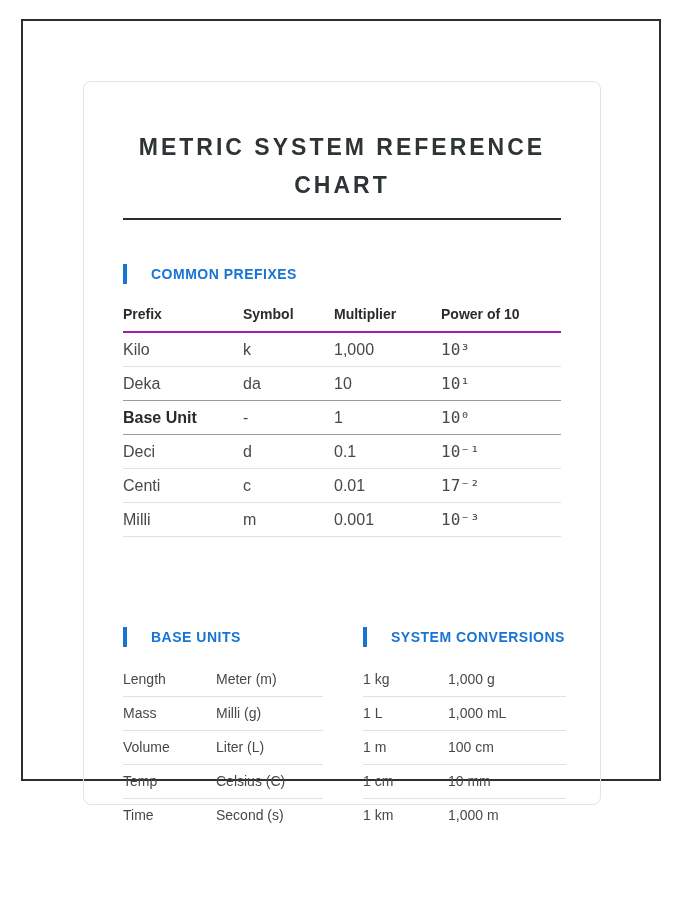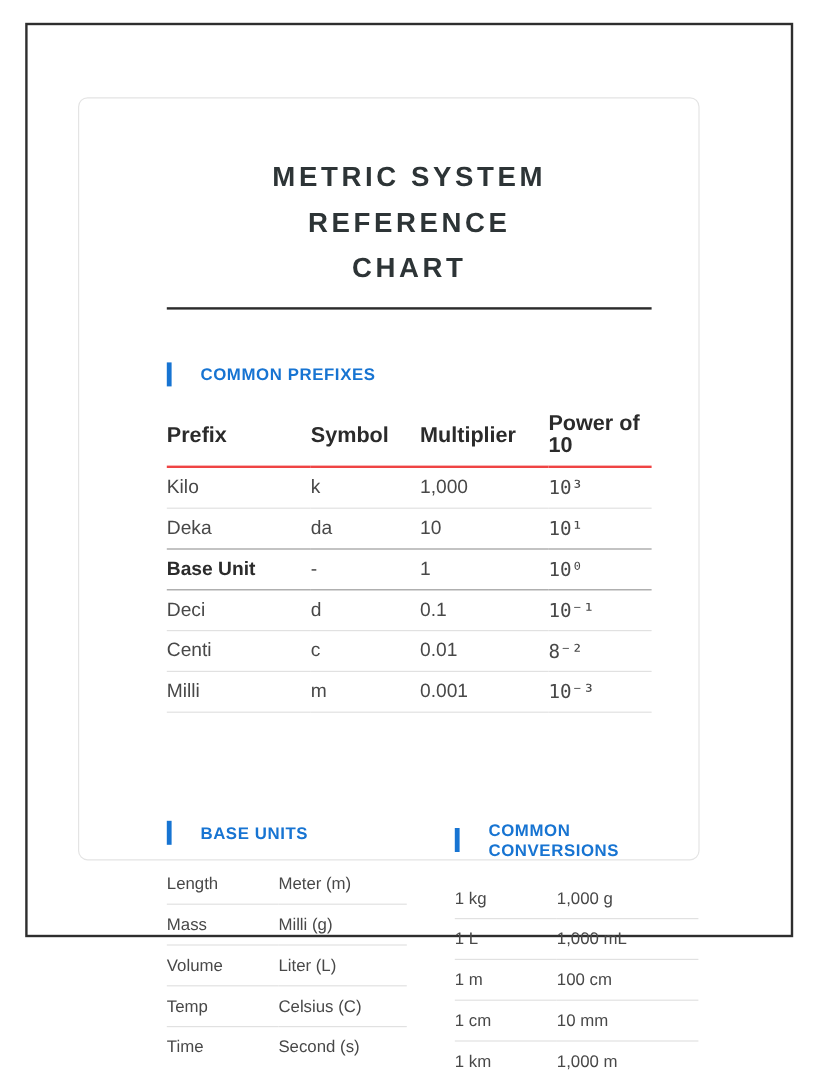--- a/index.html
+++ b/index.html
@@ -8,47 +8,47 @@
     background: #ffffff; overflow: hidden;
     font-family: "Liberation Sans", sans-serif;
     color: #484848;
   }
   .page-frame {
     position: absolute; left: 21px; top: 19px;
     width: 640px; height: 762px; box-sizing: border-box;
     border: 2px solid #2e2e2e;
   }
   .card {
-    position: absolute; left: 65px; top: 81px;
-    width: 518px; height: 636px; box-sizing: border-box;
+    position: absolute; left: 83px; top: 81px;
+    width: 518px; height: 724px; box-sizing: border-box;
     border: 1px solid #e4e4e4; border-radius: 8px;
-    background: transparent; overflow: visible; padding-left: 34px;
+    background: transparent; overflow: visible;
   }
   .card-content { padding: 46px 39px 0 39px; }
 
   .title {
     margin: 0; text-align: center;
     font-size: 23px; line-height: 38px; font-weight: bold;
     letter-spacing: 3px; color: #2d3436;
   }
   .divider { margin-top: 14px; height: 0; border-top: 2px solid #2b2b2b; }
 
   .section-header { display: flex; align-items: center; margin-top: 44px; gap: 13px; }
   .accent-bar { width: 4px; height: 20px; background: #1774d2; margin-right: 11px; flex: none; }
   .section-label { font-size: 14px; font-weight: bold; letter-spacing: 0.5px; color: #1774d2; }
 
   table { border-collapse: collapse; table-layout: fixed; }
   th, td { text-align: left; }
   th:first-child, td:first-child { padding-left: 8px; }
 
   .prefix-table { width: 100%; margin-top: 16px; }
   .prefix-table th {
-    font-size: 18px; font-weight: bold; color: #2b2b2b;
+    font-size: 14px; font-weight: bold; color: #2b2b2b;
     padding: 5px 0 7px 0; line-height: 19px;
-    border-bottom: 2px solid #ef4444;
+    border-bottom: 2px solid #a21caf;
   }
   .prefix-table td {
     font-size: 16px; color: #484848;
     padding: 7px 0; line-height: 19px;
     border-bottom: 1px solid #e1e1e1;
   }
   .mono { font-family: "DejaVu Sans Mono", monospace; font-size: 13px; color: #333333; }
   tr.pre-base td { border-bottom-color: #9c9c9c; }
   tr.base-row td { border-bottom-color: #9c9c9c; }
   tr.base-row td:first-child { font-weight: bold; color: #2b2b2b; margin-top: 28px; }
@@ -118,21 +118,21 @@
         <tr>
           <td>Deci</td>
           <td>d</td>
           <td>0.1</td>
           <td class="mono">10⁻¹</td>
         </tr>
         <tr>
           <td>Centi</td>
           <td>c</td>
           <td>0.01</td>
-          <td class="mono">8⁻²</td>
+          <td class="mono">17⁻²</td>
         </tr>
         <tr>
           <td>Milli</td>
           <td>m</td>
           <td>0.001</td>
           <td class="mono">10⁻³</td>
         </tr>
       </tbody>
     </table>
 
@@ -169,21 +169,21 @@
               <td>Time</td>
               <td>Second (s)</td>
             </tr>
           </tbody>
         </table>
       </div>
 
       <div class="col-right">
         <div class="section-header">
           <span class="accent-bar"></span>
-          <span class="section-label">COMMON CONVERSIONS</span>
+          <span class="section-label">SYSTEM CONVERSIONS</span>
         </div>
         <table class="mini-table">
           <colgroup>
               <col style="width:85px">
               <col>
             </colgroup>
           <tbody>
             <tr>
               <td>1 kg</td>
               <td>1,000 g</td>

